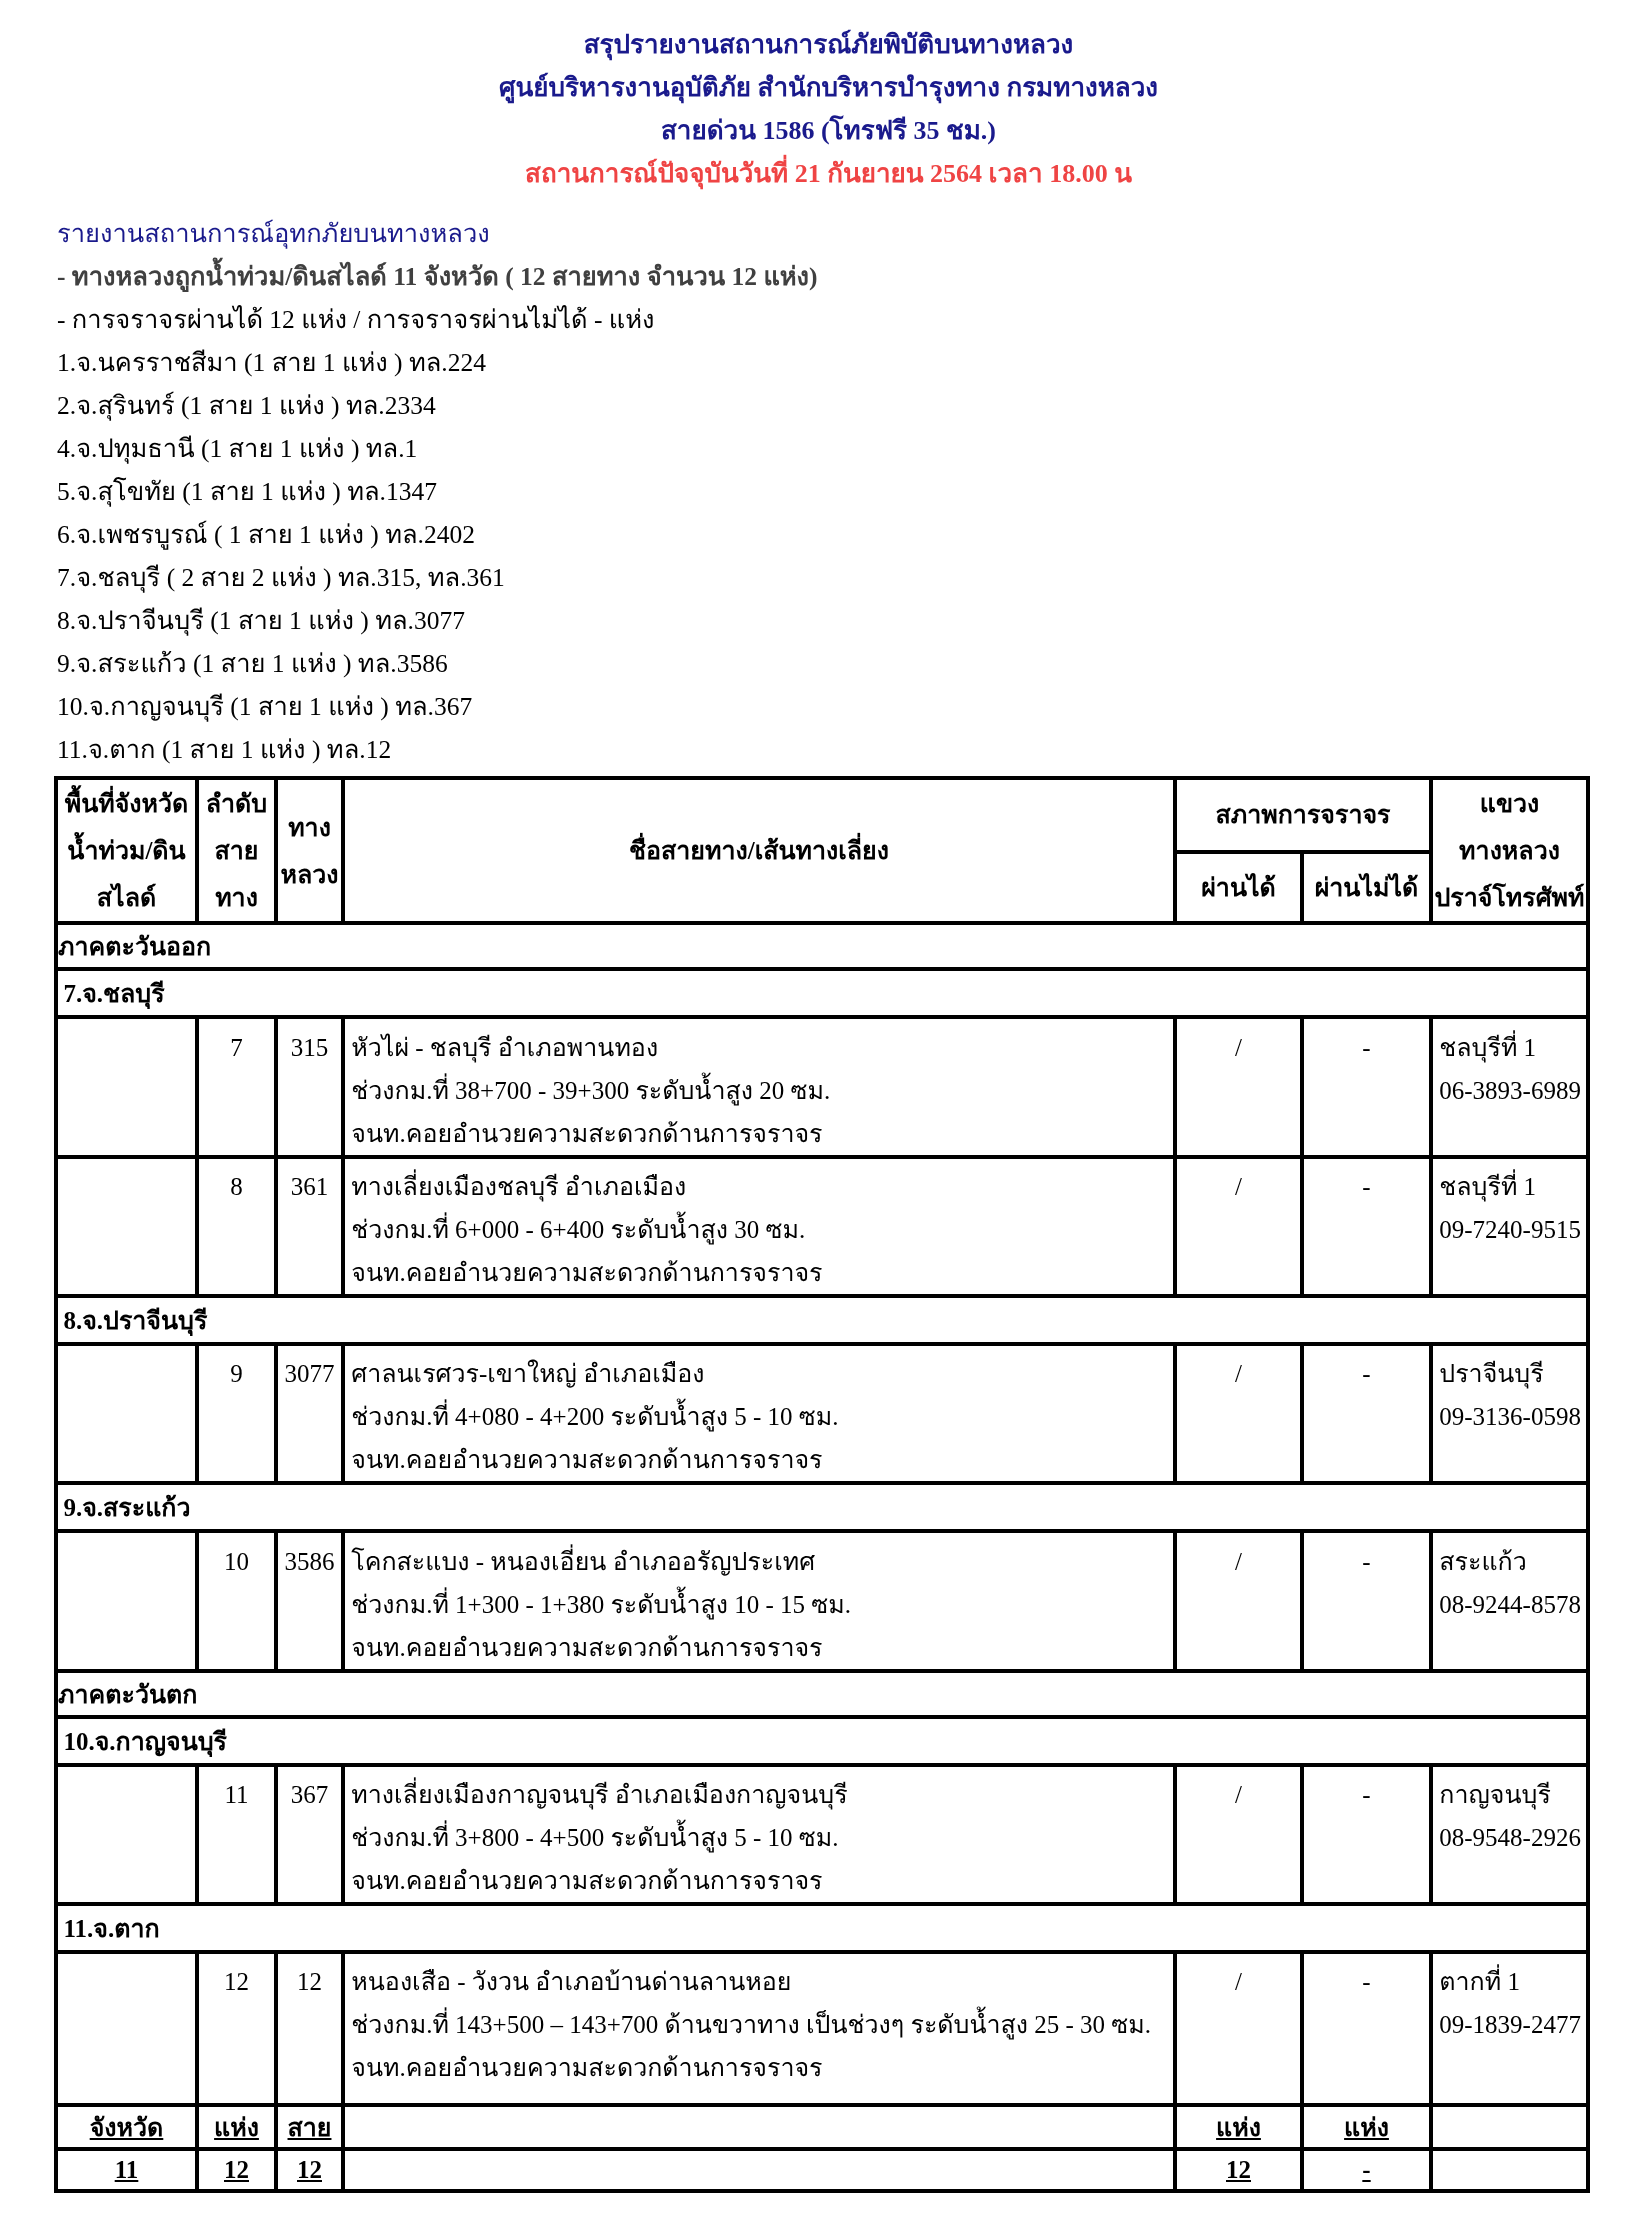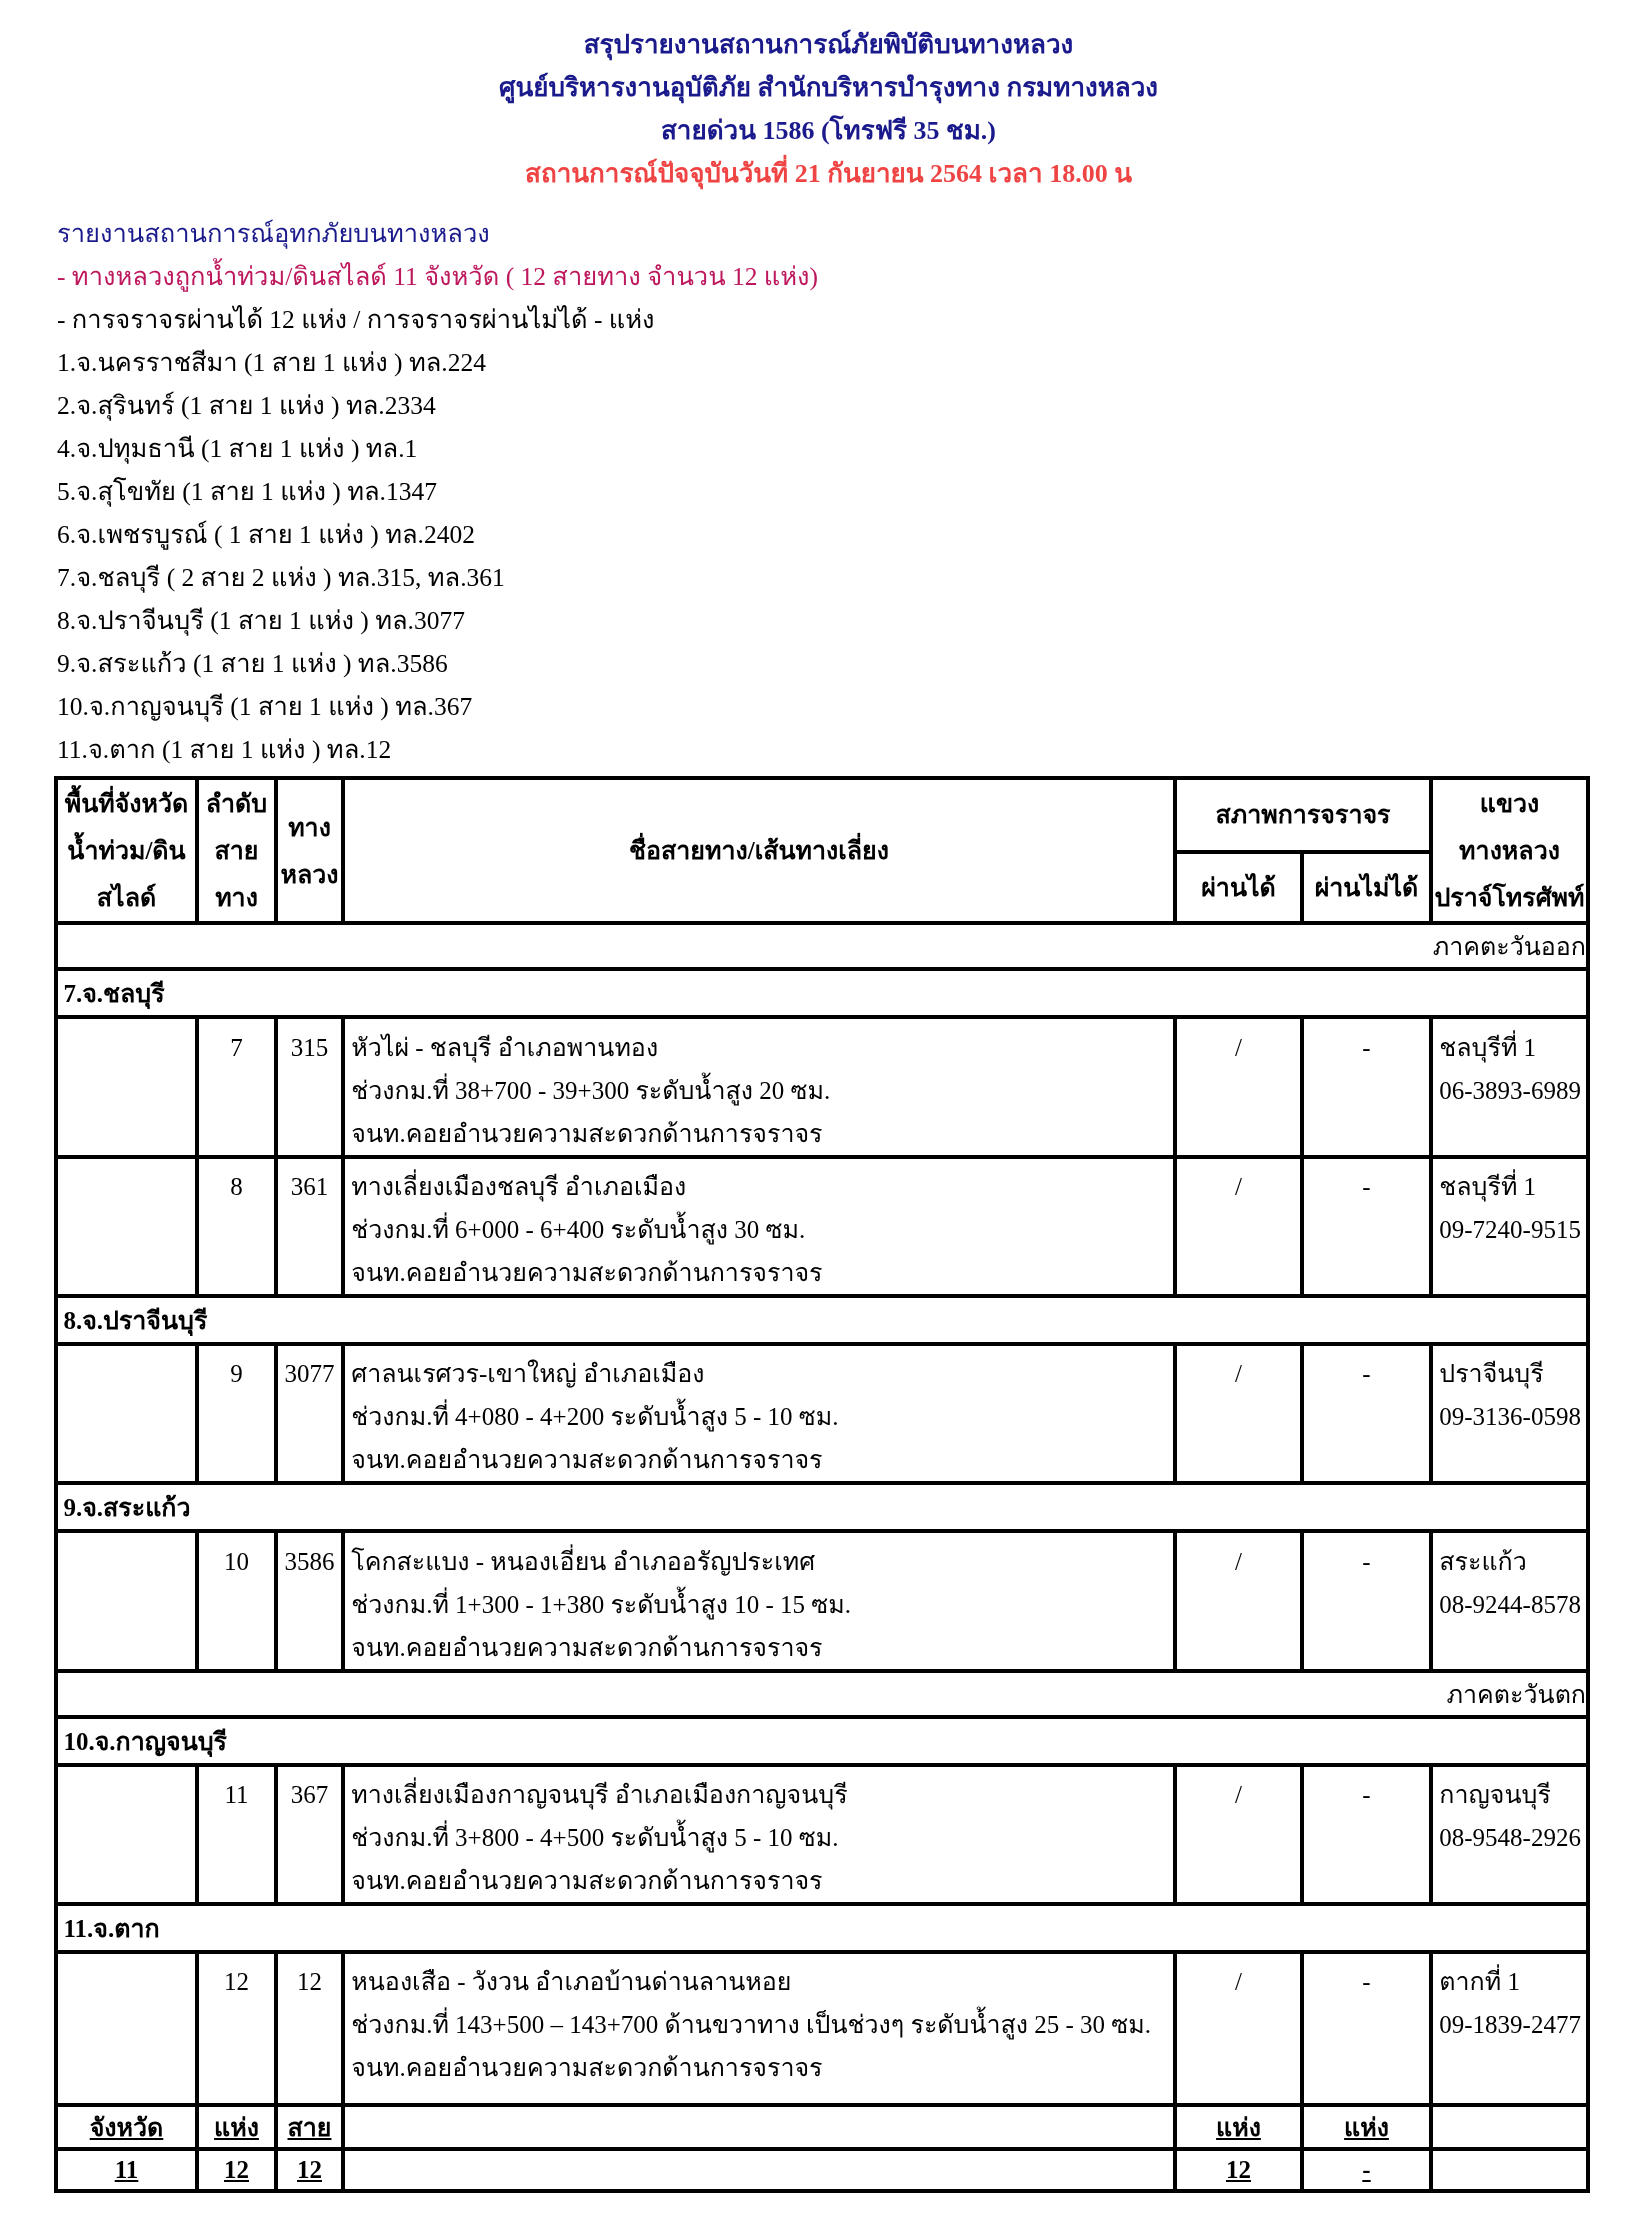--- a/index.html
+++ b/index.html
@@ -7,31 +7,31 @@
     width:1645px;height:2327px;position:relative;
     font-family:"Liberation Serif","DejaVu Serif",serif;
     color:#000000;
   }
   .hdr{padding-top:23px;text-align:center;margin-left:12px;}
   .hdr div{font-size:26px;line-height:43px;font-weight:bold;white-space:nowrap;}
   .navy{color:#1a1a8c;}
   .dateblue{color:#ef4444;}
   .intro{margin:17px 0 0 57px;font-size:25.5px;line-height:43px;}
   .intro div{white-space:nowrap;}
-  .blueline{color:#be185d;font-weight:normal;}
+  .blueline{color:#404040;font-weight:bold;}
   table{
     border-collapse:collapse;table-layout:fixed;
     width:1531px;margin:5.4px 0 0 54px;
   }
   td,th{border:4px solid #000000;padding:0;vertical-align:top;font-size:25px;}
   th{font-weight:bold;vertical-align:middle;text-align:center;}
   th .hl{line-height:47px;}
   .thr1 th{height:50px;}
   .thr2 th{height:49px;}
-  .r-region td{height:42px;text-align:right;font-weight:normal;vertical-align:middle;}
+  .r-region td{height:42px;text-align:left;font-weight:bold;vertical-align:middle;}
   .r-province td{height:44px;font-weight:bold;vertical-align:middle;padding-left:5.4px;white-space:nowrap;}
   .r-data td{height:124px;}
   .r-data-tall td{height:143px;}
   .cell-pad{padding-top:6.3px;}
   .cl{line-height:43px;white-space:nowrap;}
   .c-center{text-align:center;}
   .c-desc{padding-left:6.3px;}
   .c-dist{padding-left:6.3px;}
   .r-sum td{height:38px;text-align:center;font-weight:bold;vertical-align:middle;text-decoration:underline;}
 </style>

